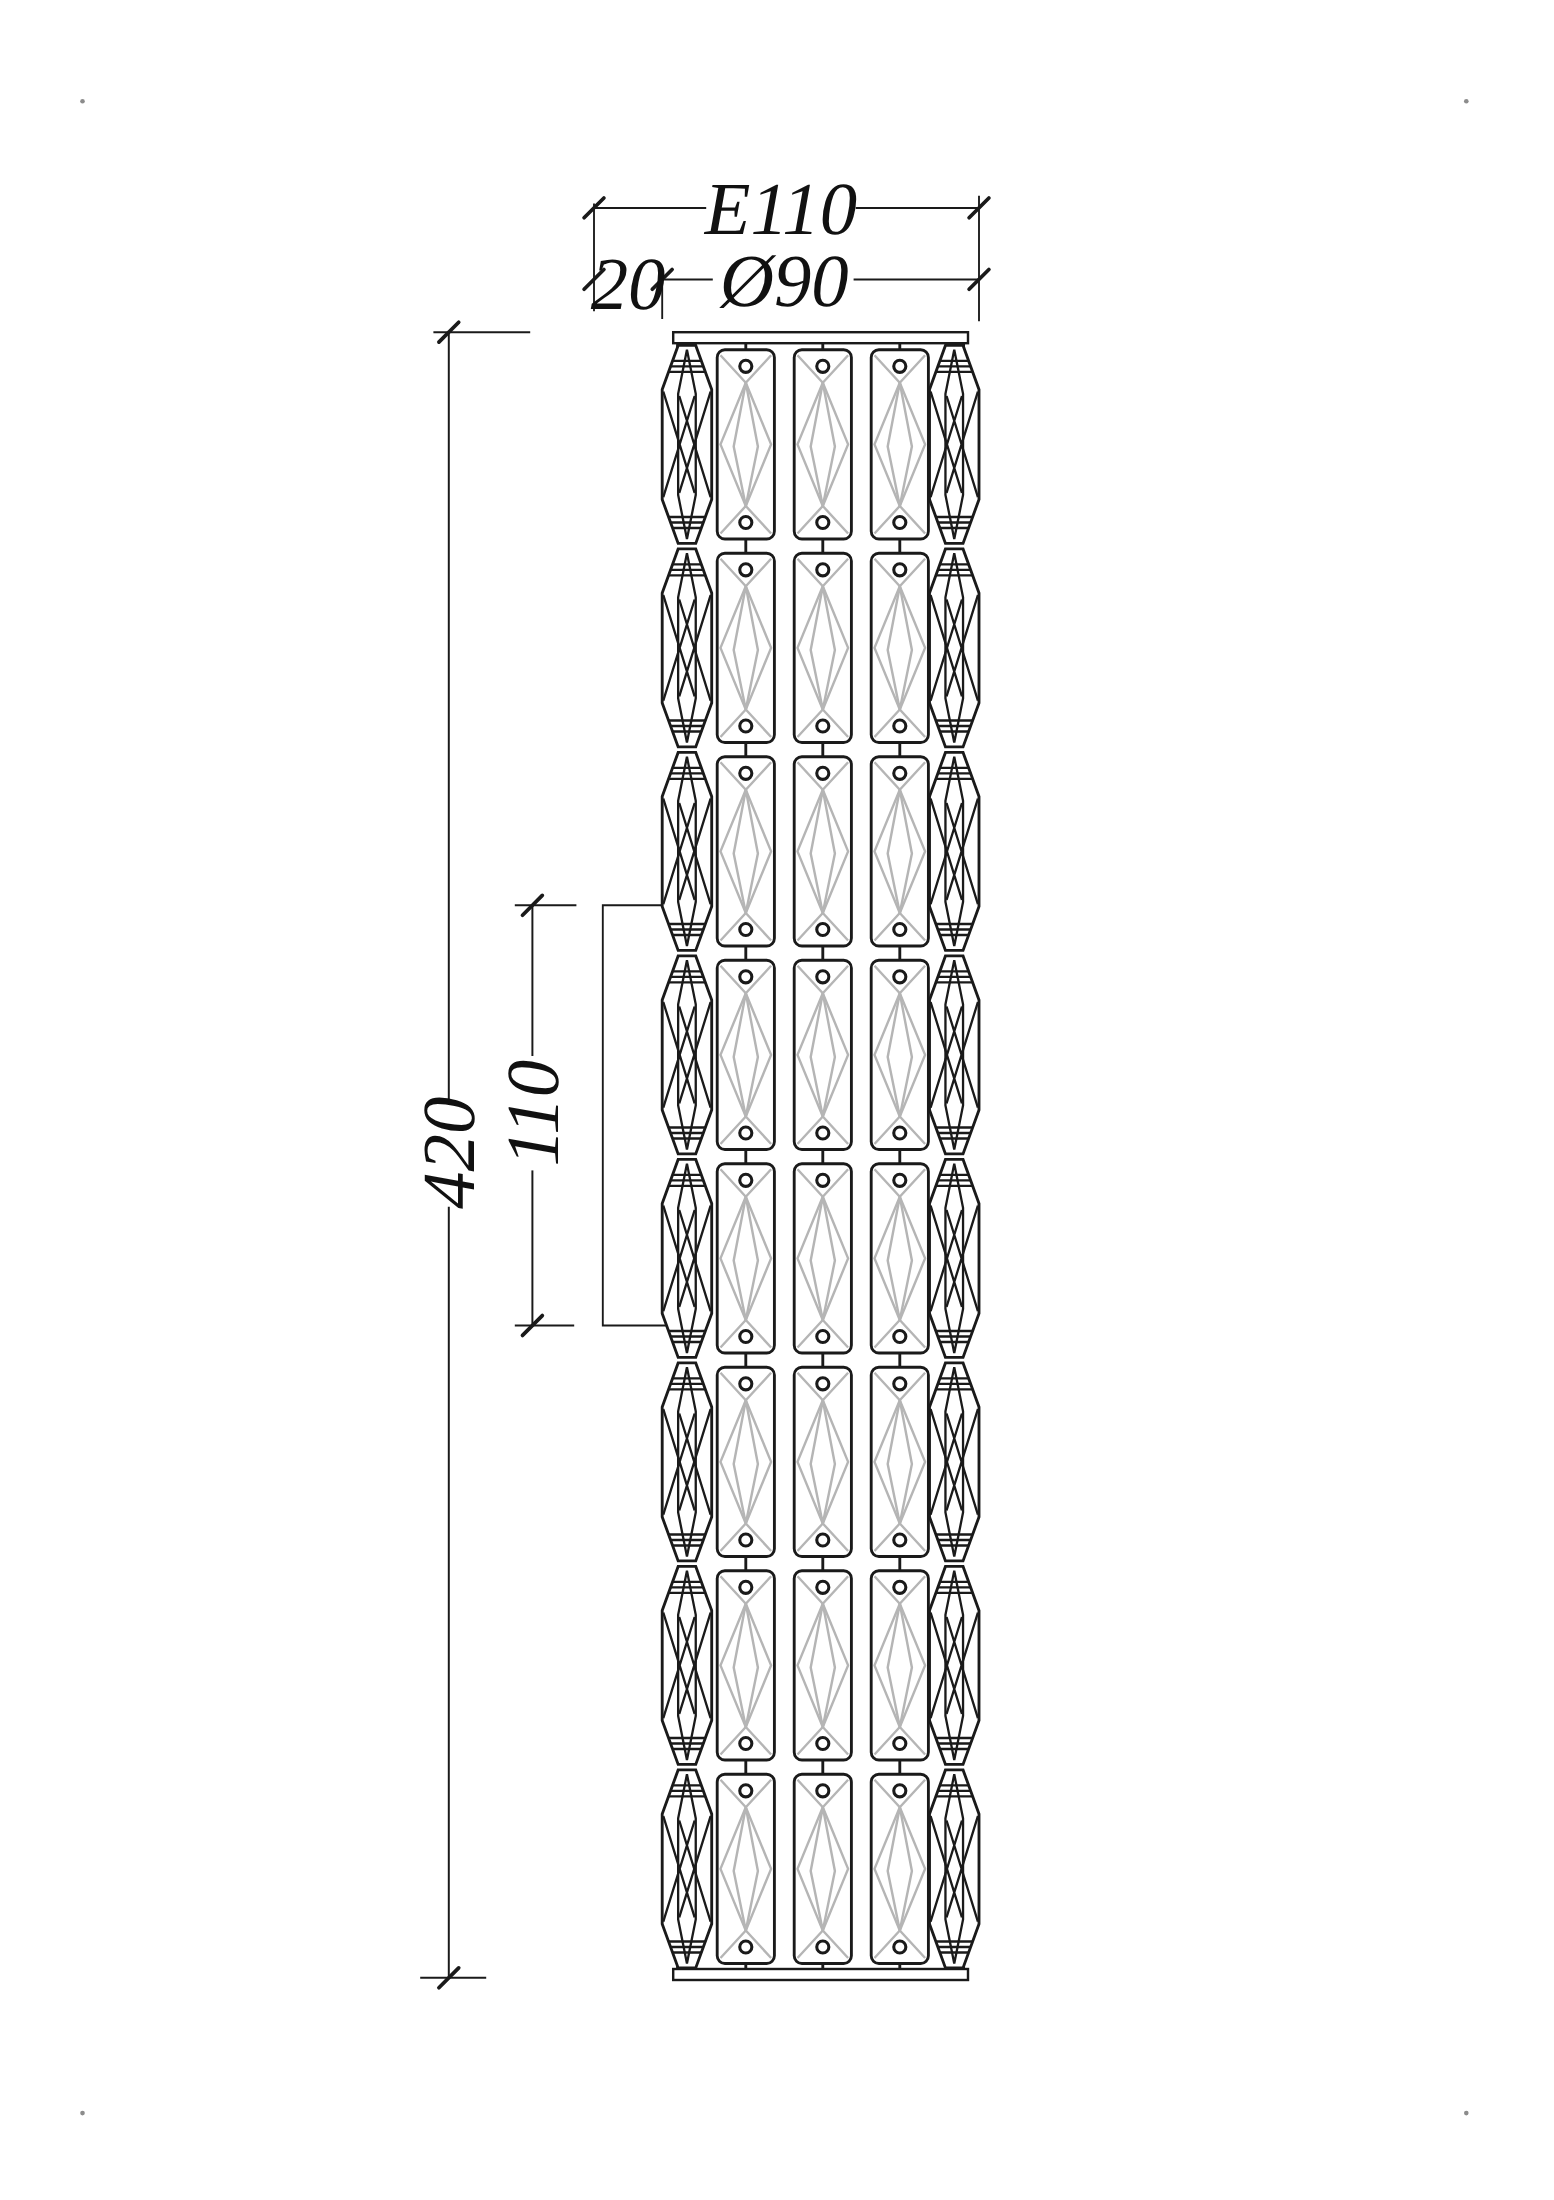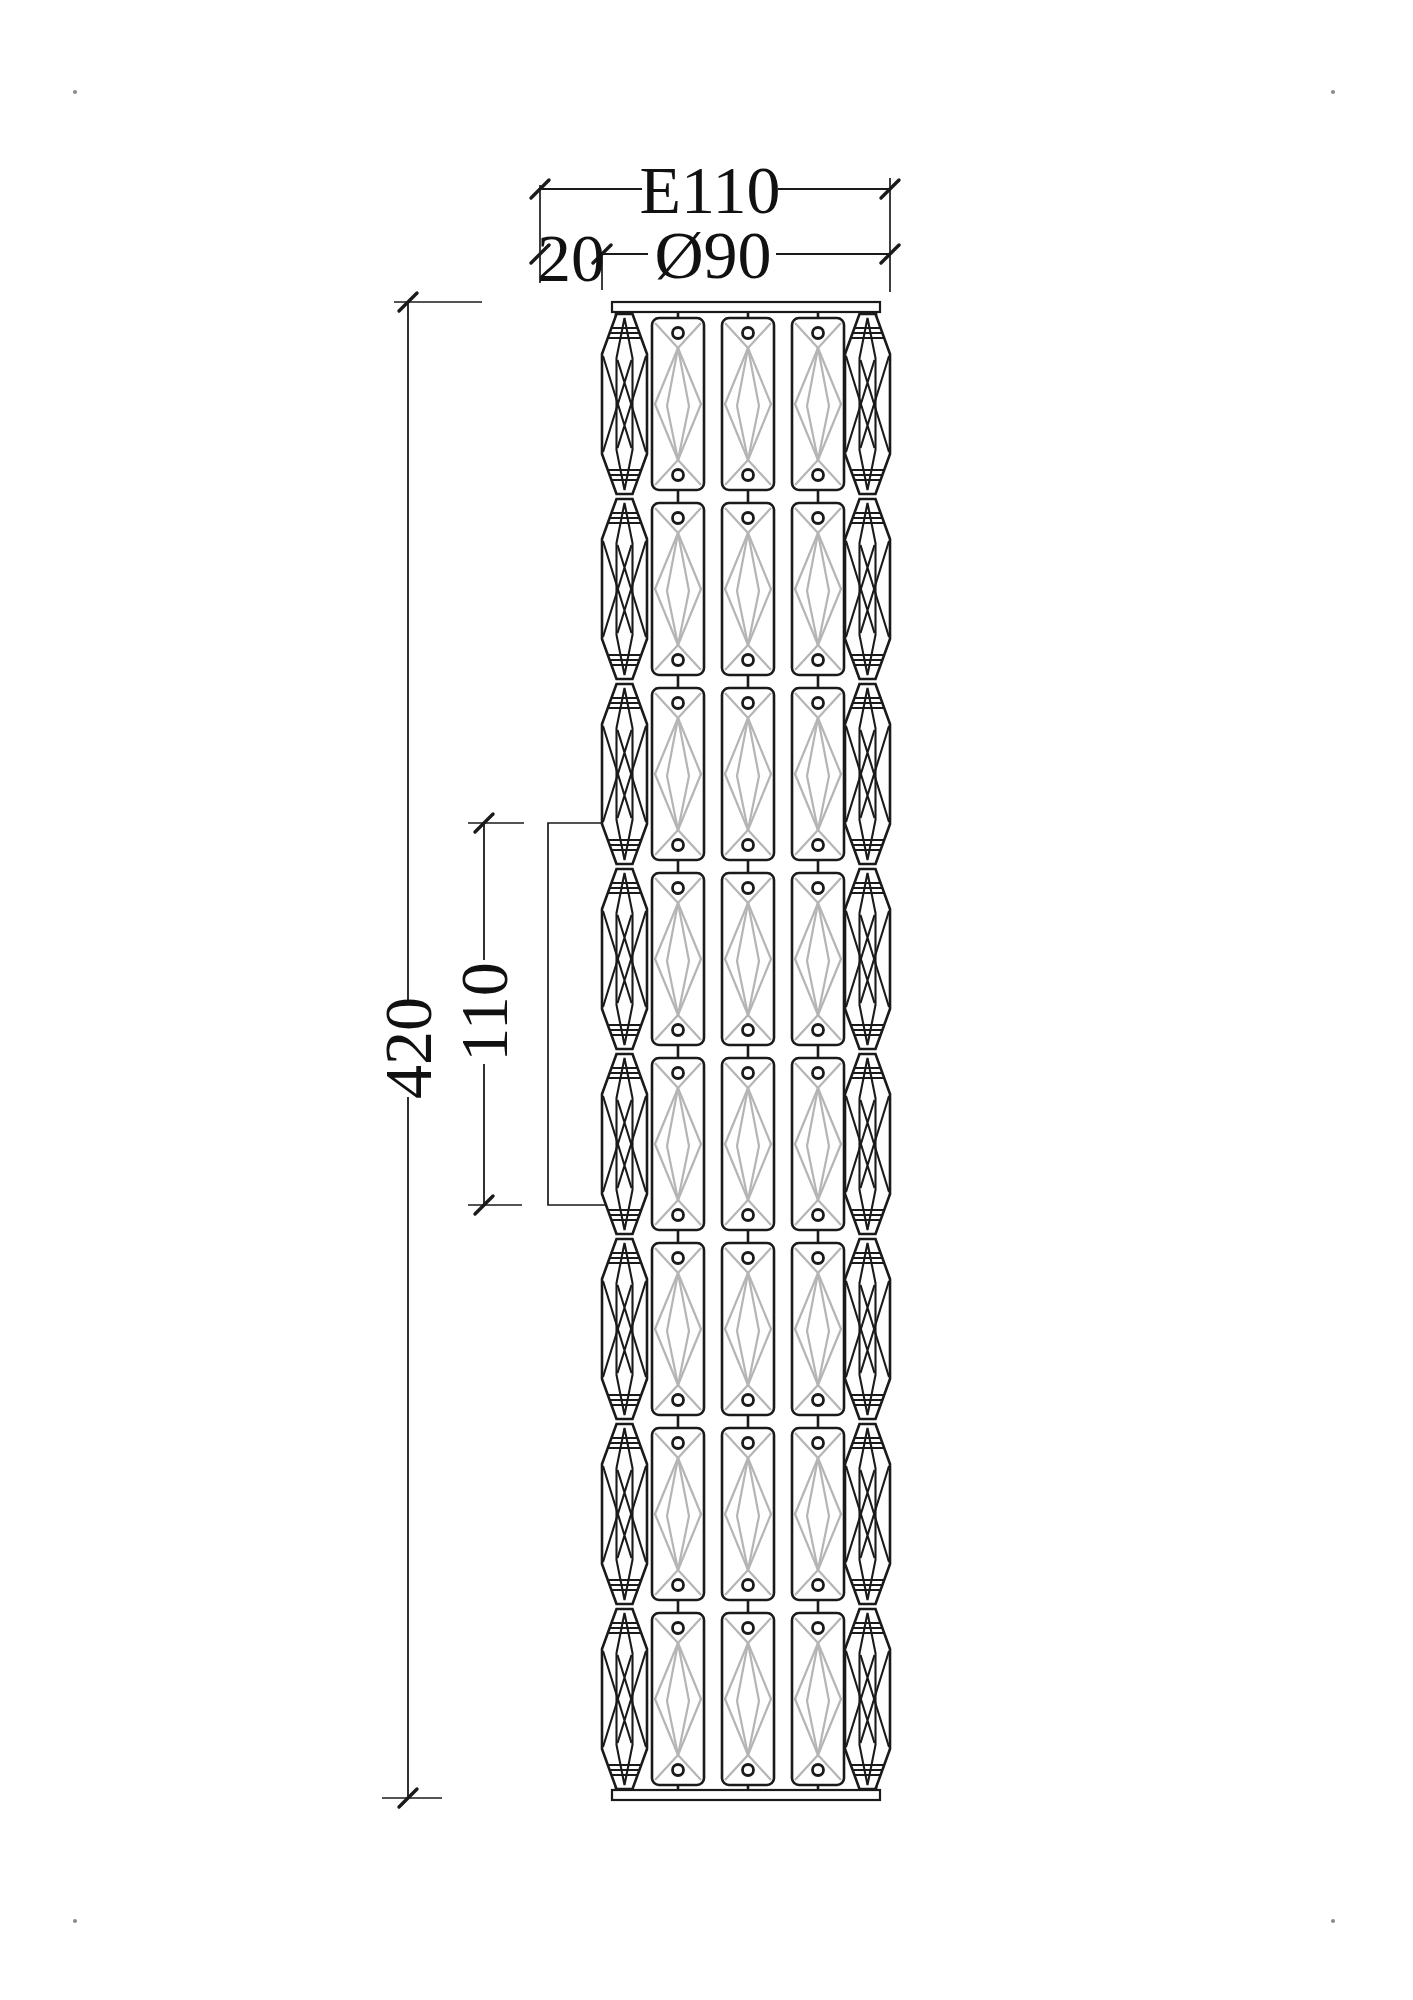--- a/index.html
+++ b/index.html
@@ -1,17 +1,17 @@
 <!DOCTYPE html>
 <html style="--line: #1a1a1a; --gray: #b5b5b5;"><head>
 <meta charset="utf-8">
 <style>
   html,body{margin:0;padding:0;background:#ffffff;}
   .page{position:relative;width:1413px;height:2000px;background:#fff;overflow:hidden;
-        font-family:"Liberation Serif", serif;}
+        font-family:"Liberation Serif", serif;font-style:italic;}
   svg{display:block}
   .dimline{fill:none;stroke:var(--line);stroke-width:1.8;}
   .extline{fill:none;stroke:var(--line);stroke-width:1.7;}
   .tick{fill:none;stroke:var(--line);stroke-width:3.4;stroke-linecap:round;}
   .outline{fill:#ffffff;stroke:var(--line);stroke-width:2.6;}
   .barline{fill:#ffffff;stroke:var(--line);stroke-width:2.2;}
   .stem{fill:none;stroke:var(--line);stroke-width:2.6;}
   .dropline{fill:none;stroke:var(--line);stroke-width:2.1;}
   .dropoutline{fill:#ffffff;stroke:var(--line);stroke-width:2.6;}
   .gray{fill:none;stroke:var(--gray);stroke-width:2.2;stroke-linejoin:round;}

